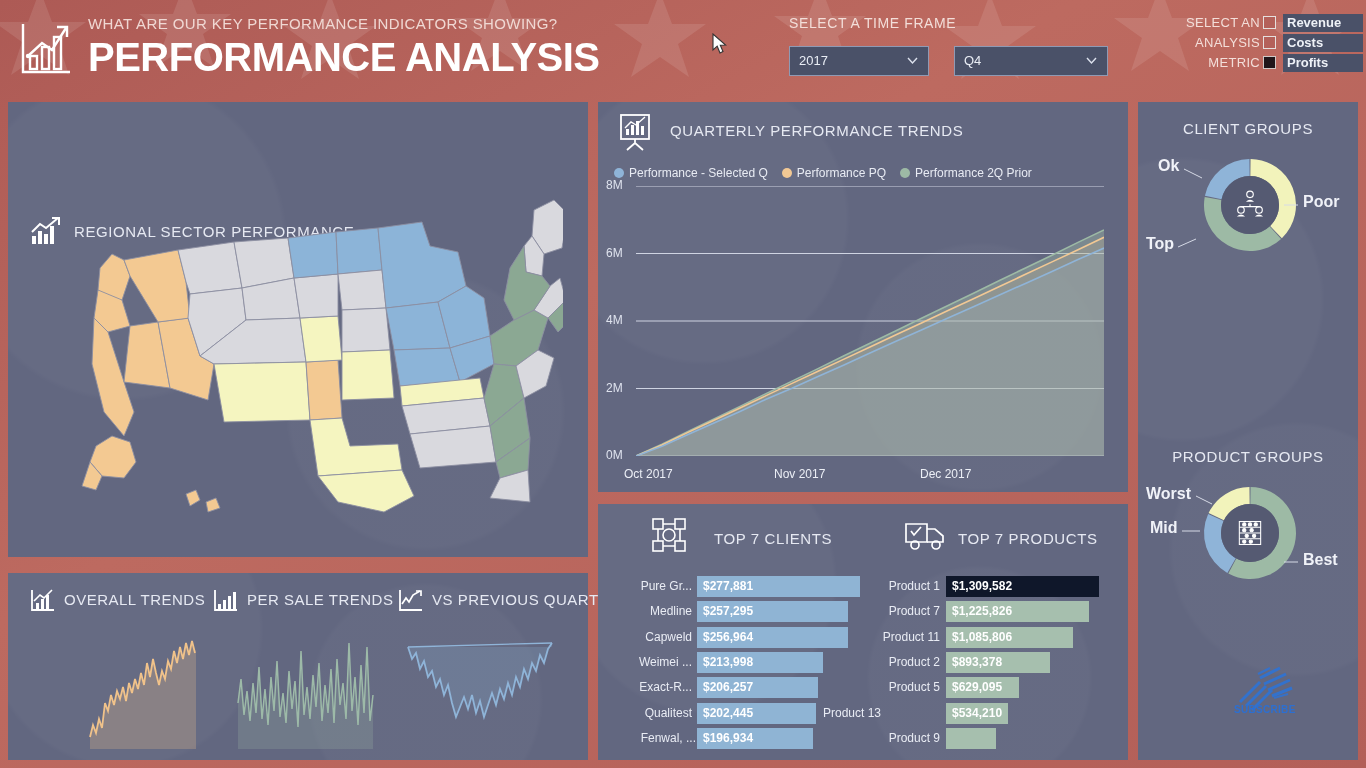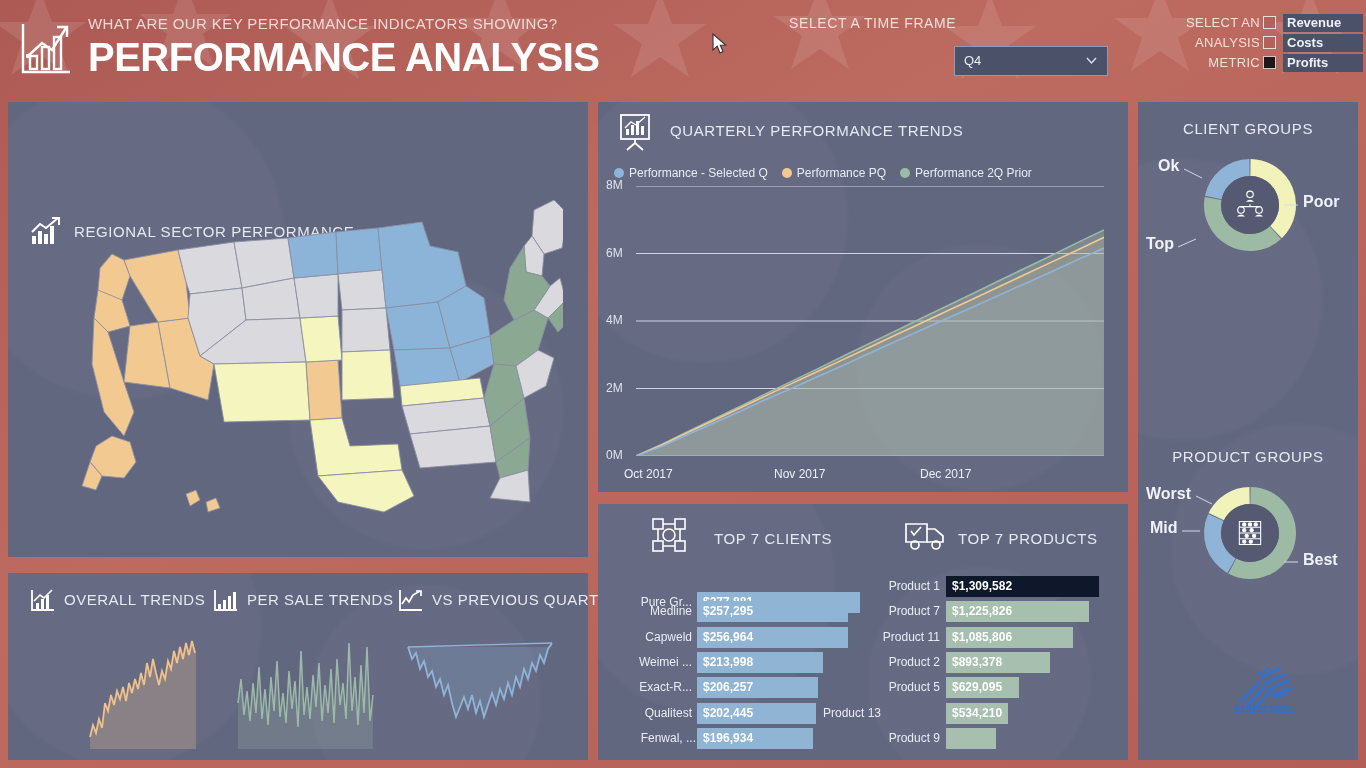--- a/index.html
+++ b/index.html
@@ -172,20 +172,26 @@
         <path d="M39 11 H49 V21"></path>
       </g>
       <circle cx="10" cy="40" r="2.2" fill="#ffffff"></circle>
     </svg>
 
     <div class="hdr-q">WHAT ARE OUR KEY PERFORMANCE INDICATORS SHOWING?</div>
     <div class="hdr-title">PERFORMANCE ANALYSIS</div>
 
     <div class="tf-label">SELECT A TIME FRAME</div>
 
+    <div class="sel" id="sel-year">
+      <span>2017</span>
+      <svg class="chev" viewBox="0 0 13 13">
+        <path d="M2 4 L6.5 9 L11 4" stroke="#dde2ee" stroke-width="1.4" fill="none"></path>
+      </svg>
+    </div>
 
     <div class="sel" id="sel-quarter">
       <span>Q4</span>
       <svg class="chev" viewBox="0 0 13 13">
         <path d="M2 4 L6.5 9 L11 4" stroke="#dde2ee" stroke-width="1.4" fill="none"></path>
       </svg>
     </div>
 
     <div class="metric-label">
       <div>SELECT AN</div>
@@ -405,21 +411,21 @@
         <path d="M3 8 H24 V26 H3 Z"></path>
         <path d="M24 13 H32 L40 20 V26 H24"></path>
         <circle cx="12" cy="29" r="4"></circle>
           <circle cx="33" cy="29" r="4"></circle>
         <path d="M8 15 L11 19 L18 11"></path>
       </g>
     </svg>
     <div class="panel-title" style="left:360px;top:26px;">TOP 7 PRODUCTS</div>
 
     <div id="clients-list" style="position:absolute;left:0;top:0;">
-        <div class="tl-row" style="left: 0px; top: 72px; width: 530px; margin-top: 16px;">
+        <div class="tl-row" style="left: 0px; top: 72px; width: 530px;">
           <div class="tl-name" style="right: 436px;">Pure Gr...</div>
           <div class="tl-bar" style="left: 99px; width: 163px; background: rgb(143, 180, 212);">
             <div class="tl-val">$277,881</div>
           </div>
         </div>
         <div class="tl-row" style="left: 0px; top: 97.3px; width: 530px;">
           <div class="tl-name" style="right: 436px;">Medline</div>
           <div class="tl-bar" style="left: 99px; width: 151px; background: rgb(143, 180, 212);">
             <div class="tl-val">$257,295</div>
           </div>

